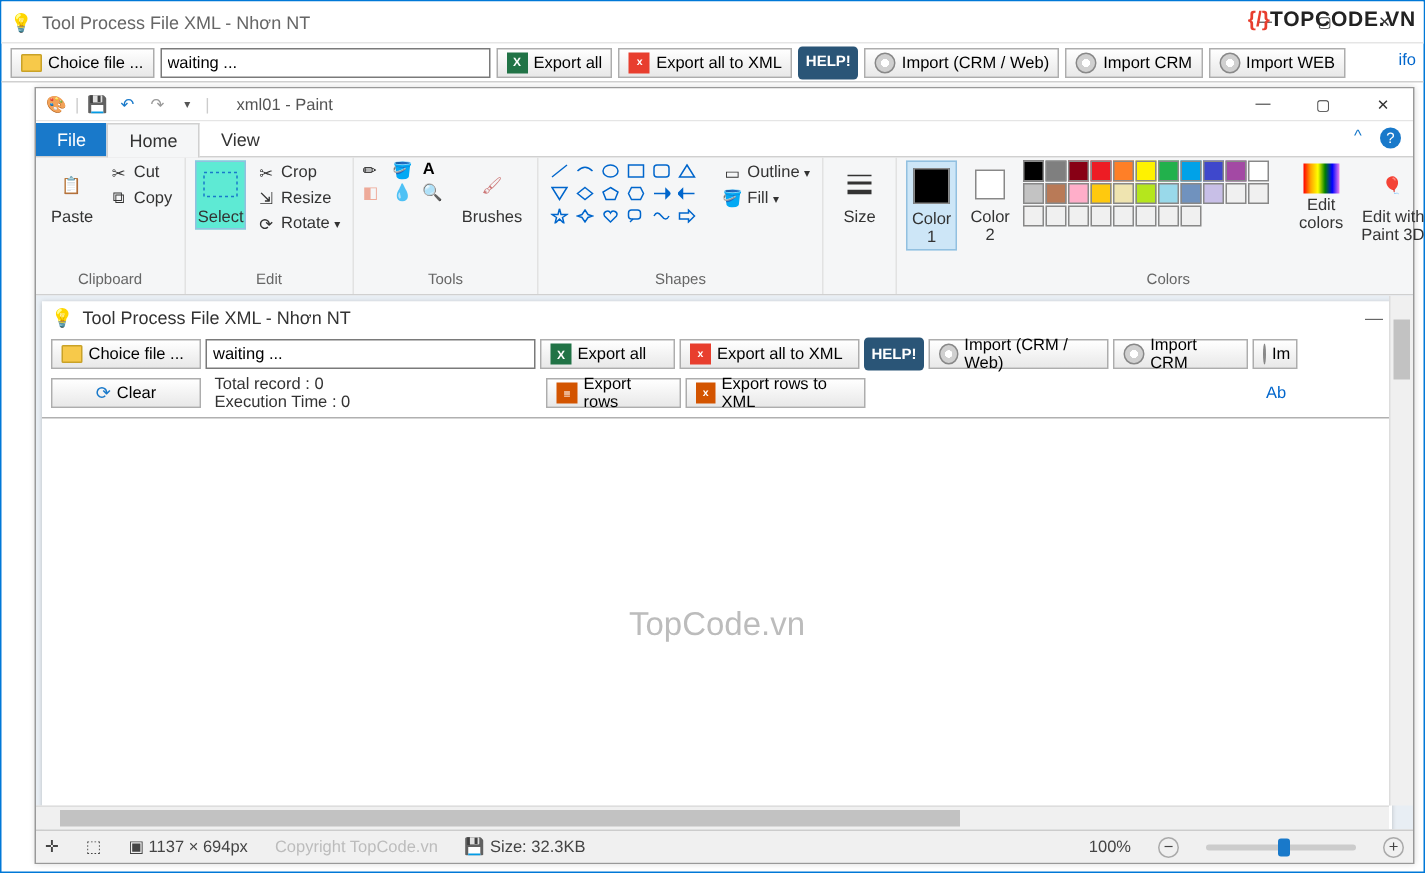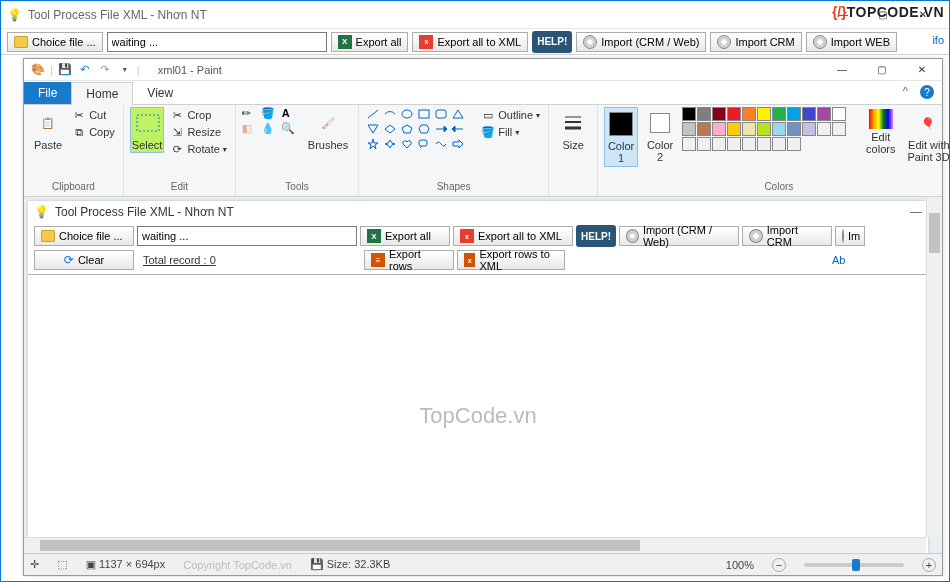--- a/index.html
+++ b/index.html
@@ -38,42 +38,42 @@
 
 .ribbon { height: 92px; background: #f5f6f7; display: flex; border-bottom: 1px solid #d0d0d0; }
 .group { border-right: 1px solid #e2e2e2; padding: 2px 6px; display: flex; flex-direction: column; justify-content: space-between; }
 .group-body { display: flex; align-items: flex-start; gap: 4px; flex: 1; }
 .group-label { text-align: center; font-size: 10px; color: #666; padding-bottom: 2px; }
 .big-btn { display: flex; flex-direction: column; align-items: center; gap: 2px; padding: 2px 4px; font-size: 11px; color: #333; }
 .big-btn .bicon { width: 28px; height: 28px; display: flex; align-items: center; justify-content: center; }
 .small-list { display: flex; flex-direction: column; gap: 1px; }
 .small-item { display: flex; align-items: center; gap: 3px; font-size: 11px; color: #333; padding: 1px 2px; }
 .small-item .sicon { width: 14px; height: 14px; display: inline-flex; align-items: center; justify-content: center; }
-.select-highlight { background: #bef264; border: 1px solid #92c0e0; padding: 1px; align-items: flex-end; }
+.select-highlight { background: #5eead4; border: 1px solid #92c0e0; padding: 1px; }
 
 
 .shapes-gallery { width: 110px; display: flex; flex-wrap: wrap; gap: 1px; }
 .shape-cell { width: 16px; height: 14px; border: 1px solid transparent; display: flex; align-items: center; justify-content: center; color: #0066cc; font-size: 10px; }
 .shape-cell svg { stroke: #0066cc; fill: none; stroke-width: 1; }
 
 
 .palette { display: flex; flex-wrap: wrap; width: 176px; gap: 1px; }
 .swatch { width: 14px; height: 14px; border: 1px solid #888; }
 
 
 .canvas-area { position: absolute; top: 138px; left: 0; right: 0; bottom: 22px; background: #e8eef4; overflow: hidden; }
 .canvas-doc { position: absolute; left: 4px; top: 4px; width: 900px; height: 370px; background: #fff; box-shadow: 0 0 3px rgba(0,0,0,.2); }
 
 
 .inner-window { position: absolute; left: 0; top: 0; right: 0; background: #fff; }
 .inner-titlebar { height: 22px; display: flex; align-items: center; padding: 0 6px; font-size: 12px; color: #333; }
 .inner-toolbar { display: flex; flex-wrap: wrap; gap: 3px; padding: 2px 6px; align-items: center; }
 .inner-toolbar .row { display: flex; gap: 3px; align-items: center; width: 100%; }
 .inner-input { height: 20px; border: 1px solid #7a7a7a; padding: 0 4px; width: 220px; font-size: 11px; }
-.stats { font-size: 11px; color: #333; padding: 0 6px; text-decoration: underline; }
+.stats { font-size: 11px; color: #333; padding: 0 6px; }
 .inner-divider { height: 1px; background: #b0b0b0; margin: 2px 0; }
 .watermark { position: absolute; left: 50%; top: 58%; transform: translate(-50%,-50%); font-size: 22px; color: #bcbcbc; font-weight: 500; }
 
 
 .status-bar { position: absolute; bottom: 0; left: 0; right: 0; height: 22px; background: #f0f0f0; border-top: 1px solid #ccc; display: flex; align-items: center; padding: 0 6px; gap: 18px; font-size: 11px; color: #444; }
 .status-sep { flex: 1; }
 .zoom-slider { width: 100px; height: 4px; background: #ccc; position: relative; border-radius: 2px; }
 .zoom-thumb { position: absolute; left: 48%; top: -4px; width: 8px; height: 12px; background: #1979ca; border-radius: 2px; }
 
 
@@ -471,26 +471,27 @@
                 <span>Im</span>
               </div>
           </div>
           <div class="row">
             <div class="tb-btn" style="width:100px;justify-content:center">
                 <span class="refresh-ico">⟳</span>
                 <span>Clear</span>
               </div>
             <div style="width:224px;display:flex;flex-direction:column">
               <span class="stats">Total record : 0</span>
+              <span class="stats">Execution Time : 0</span>
             </div>
             <div class="tb-btn" style="width:90px">
                 <span class="excel-ico" style="background:#d35400">≡</span>
                 <span>Export rows</span>
               </div>
-            <div class="tb-btn" style="width:108px">
+            <div class="tb-btn" style="width:120px">
                 <span class="xml-ico" style="background:#d35400">x</span>
                 <span>Export rows to XML</span>
               </div>
             <div style="width:44px"></div>
             <div style="width:214px;display:flex;flex-direction:column">
             </div>
             <span class="link-blue">Ab</span>
           </div>
         </div>
         <div class="inner-divider"></div>

